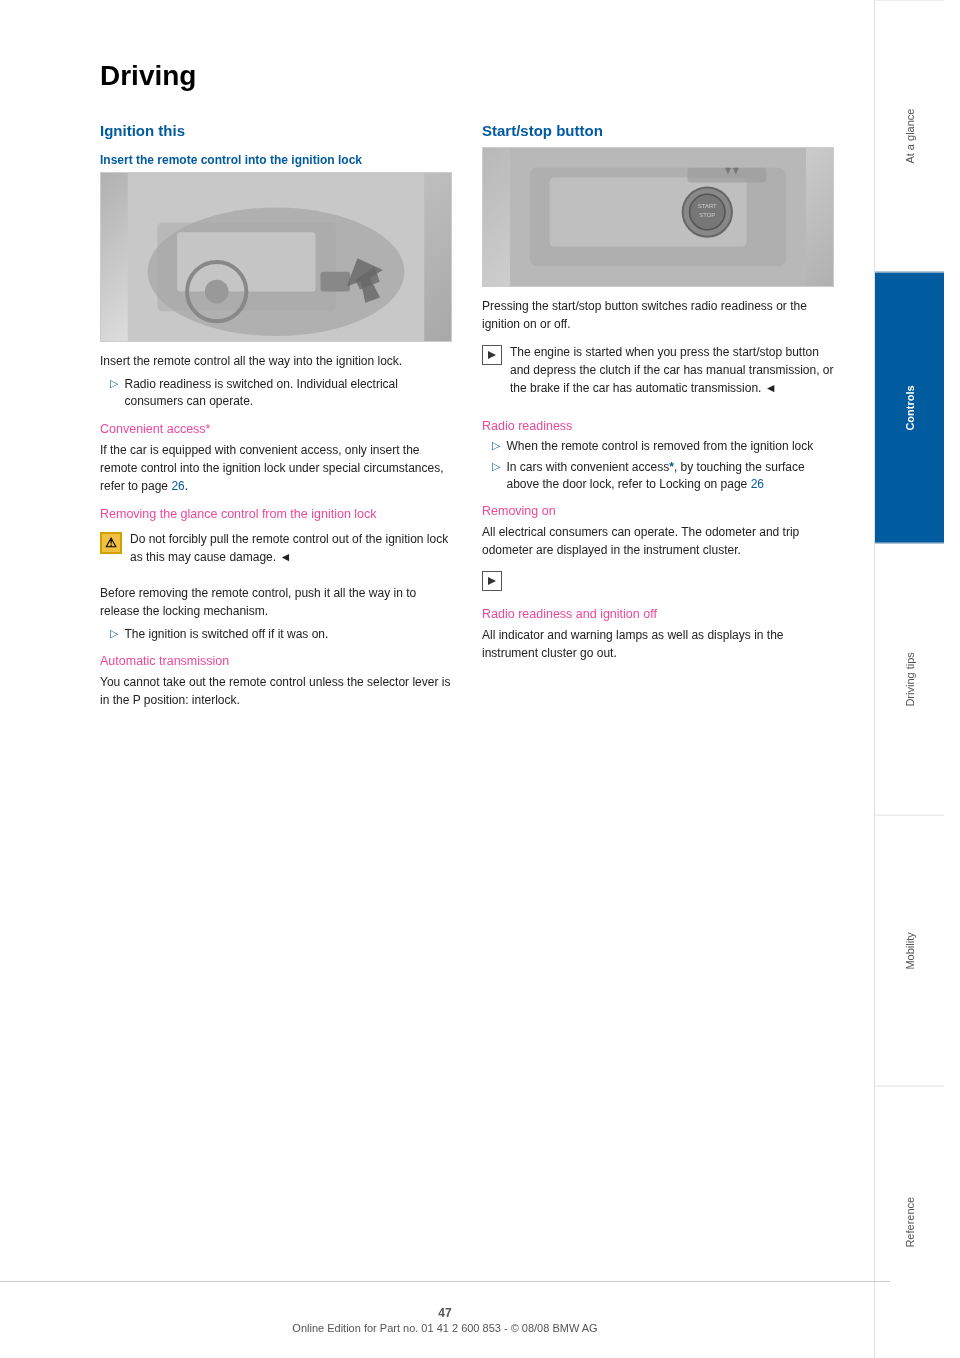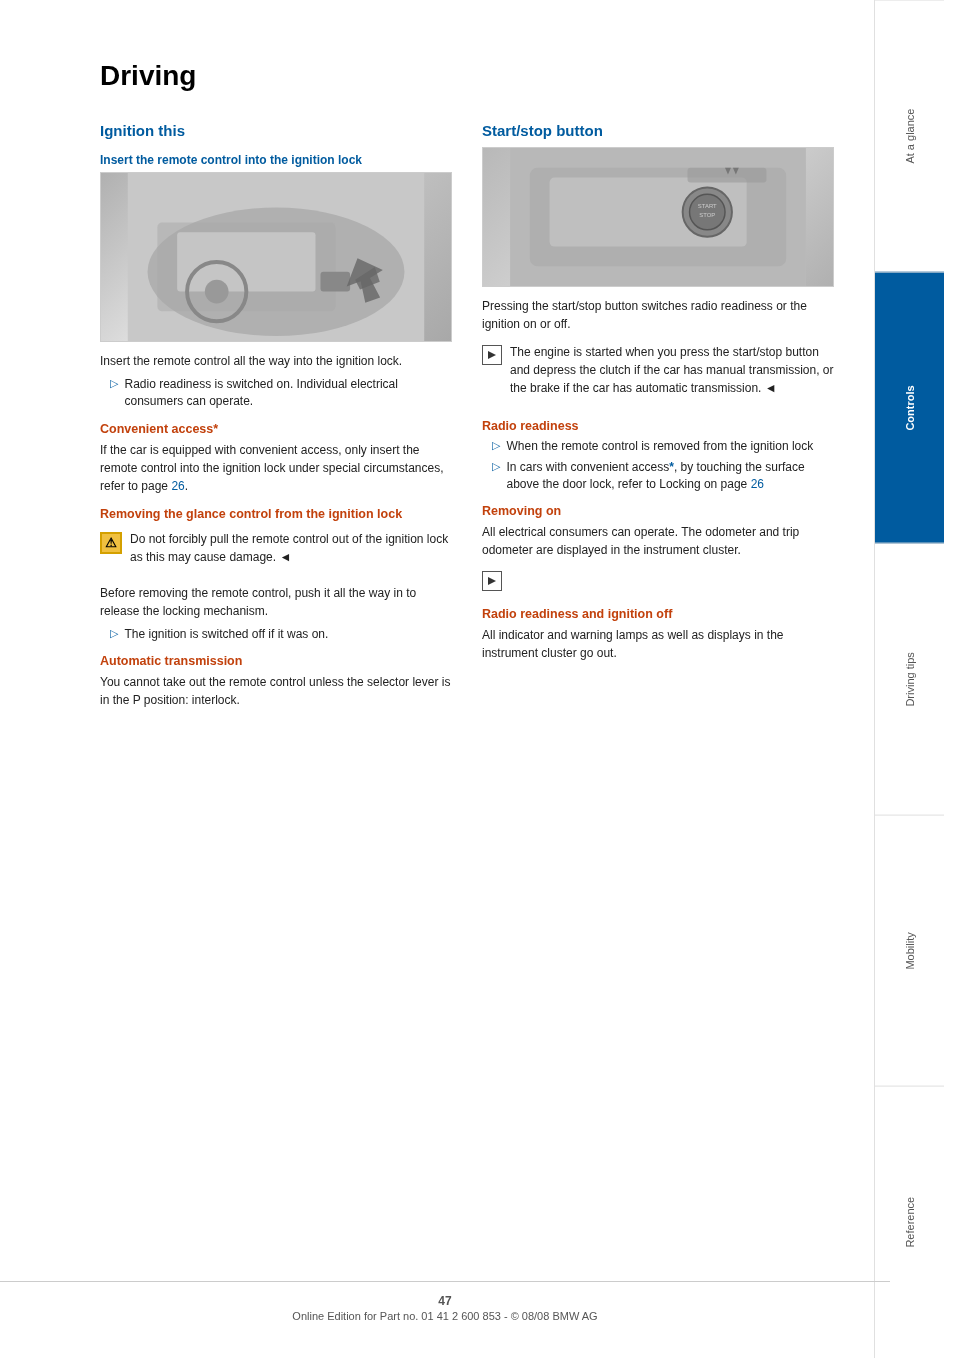--- a/index.html
+++ b/index.html
@@ -182,36 +182,36 @@
       display: flex;
       align-items: center;
       justify-content: center;
       margin-right: 8px;
       flex-shrink: 0;
       margin-top: 2px;
     }
 
     .sub-heading-blue {
       font-size: 12.5px;
-      font-weight: bold;
-      color: #c2410c;
+      font-weight: normal;
+      color: #ec4899;
       margin-top: 12px;
       margin-bottom: 5px;
     }
 
     .page-footer {
       position: absolute;
-      bottom: 36px;
+      bottom: 24px;
       left: 0;
       right: 70px;
       text-align: center;
       font-size: 11px;
       color: #555;
       border-top: 1px solid #ccc;
-      padding-top: 12px;
+      padding-top: 24px;
     }
 
     .page-number {
       font-size: 12px;
       font-weight: bold;
       display: block;
       margin-bottom: 2px;
     }
 
     .bold-blue {

